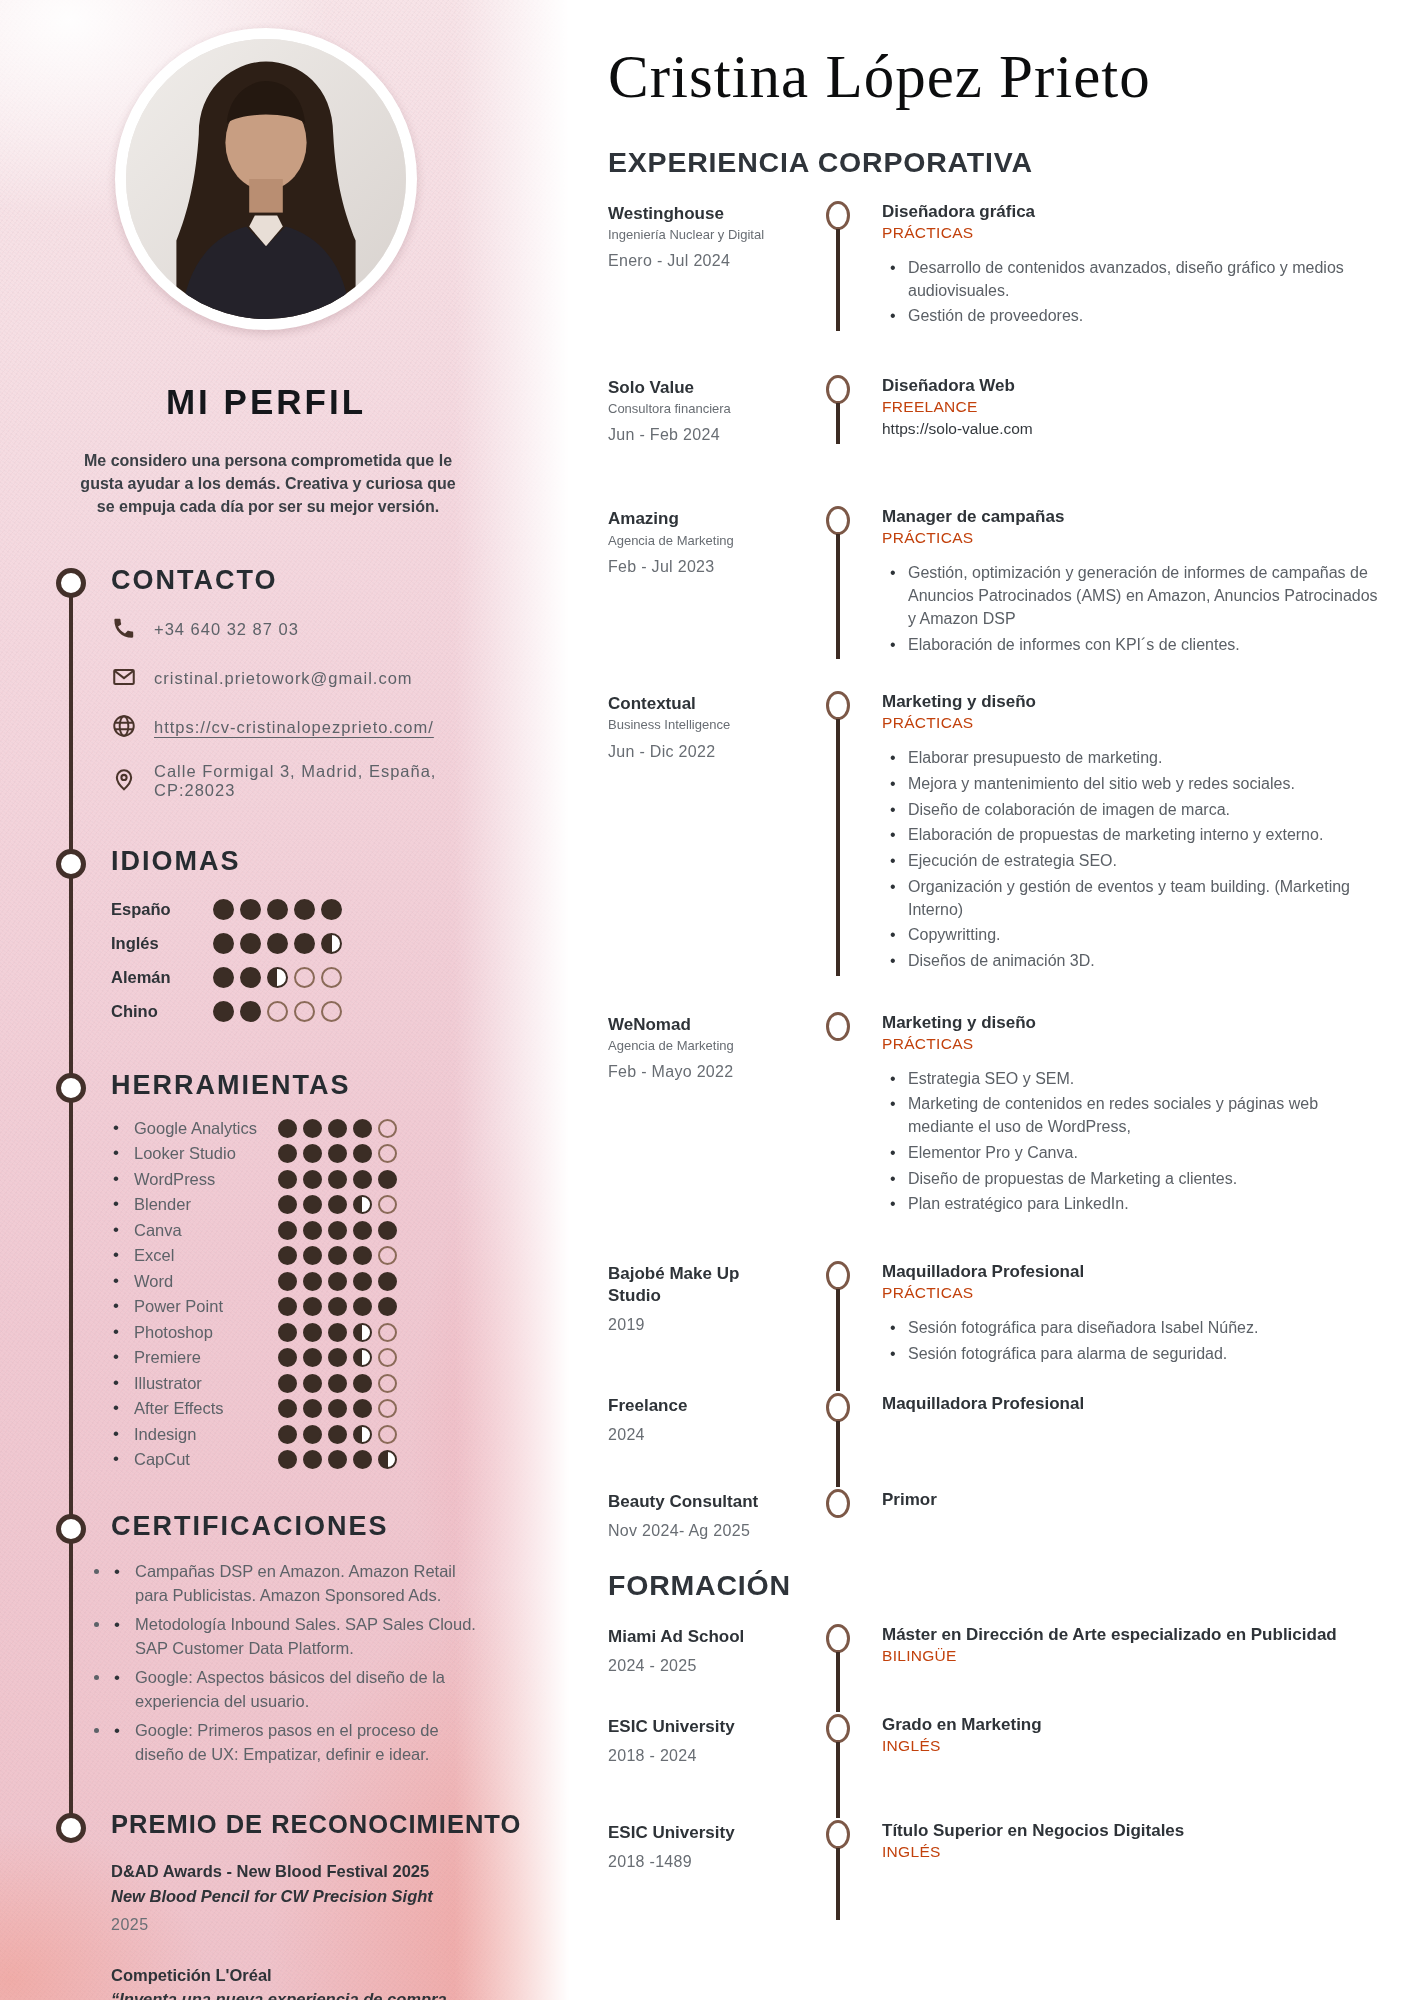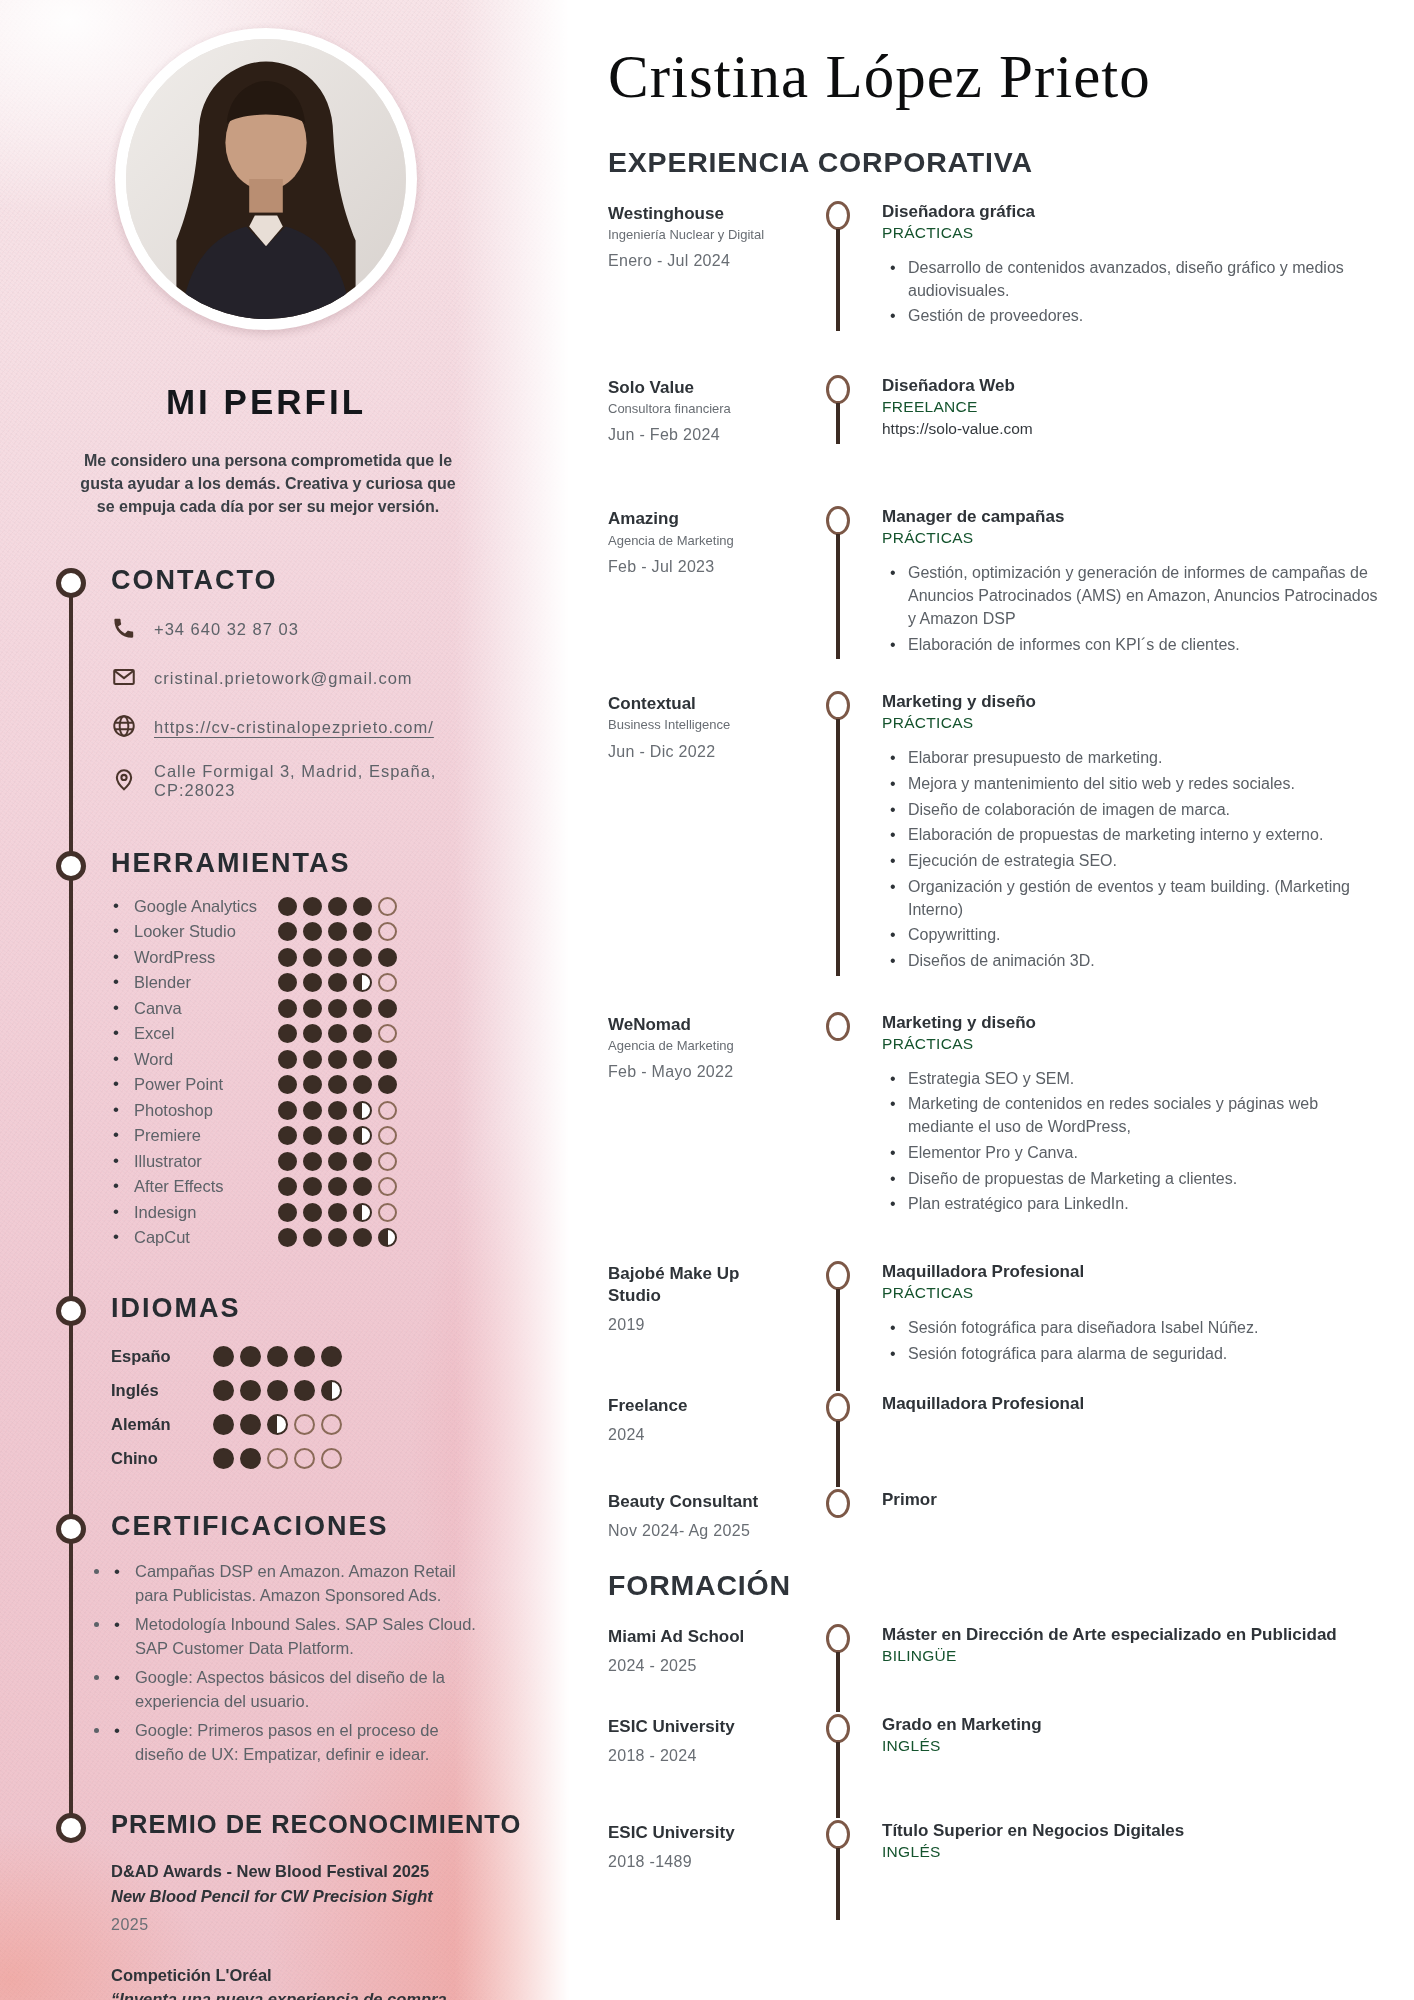--- a/index.html
+++ b/index.html
@@ -84,21 +84,21 @@
   .entry { display:grid; grid-template-columns:186px 88px 1fr; }
   .e-left { padding-top:4px; }
   .company { font-size:17px; font-weight:700; color:#2e3338; line-height:1.3; }
   .sub { font-size:13px; color:#686d73; line-height:1.32; margin-top:1px; }
   .dates { font-size:16px; color:#686d73; margin-top:9px; letter-spacing:.3px; }
   .e-node { display:flex; flex-direction:column; align-items:center; padding-top:2px; }
   .ring { width:24px; height:29px; border:3px solid #7c5847; border-radius:50%; background:#fff; flex:0 0 auto; }
   .stem { width:4.5px; flex:1; background:#3c2b23; margin-top:-1px; }
   .e-right { padding-top:3px; padding-right:4px; }
   .role { font-size:17px; font-weight:700; color:#2e3338; }
-  .etype { font-size:15.5px; color:#14532d; margin-top:2px; letter-spacing:.3px; }
+  .etype { font-size:15.5px; color:#c2410c; margin-top:2px; letter-spacing:.3px; }
   .elink { font-size:15.5px; color:#33383d; margin-top:4px; cursor:pointer; }
   .e-bullets { margin-top:15px; }
   .e-bullets li { list-style:none; position:relative; padding-left:26px; font-size:16px;
                   color:#5b6066; line-height:1.42; margin-bottom:3px; }
   .e-bullets li::before { content:"•"; position:absolute; left:8px; color:#2e3338; }
 
   .sec-corp .entry { padding-bottom:30px; }
   .sec-corp .entry:nth-child(1) { padding-bottom:42px; }
   .sec-corp .entry:nth-child(2) { padding-bottom:60px; }
   .sec-corp .entry:nth-child(4) { padding-bottom:34px; }
@@ -171,167 +171,20 @@
           <div class="contact-row">
             <span><svg width="26" height="26" viewBox="0 0 24 24" fill="none" stroke="#4a342b" stroke-width="1.9">
                 <path d="M12 21.5s-6.6-5.8-6.6-10.8A6.6 6.6 0 0 1 12 4a6.6 6.6 0 0 1 6.6 6.7c0 5-6.6 10.8-6.6 10.8z"></path>
                 <circle cx="12" cy="10.6" r="2.4"></circle>
               </svg></span>
             <span class="contact-text">Calle Formigal 3, Madrid, España, CP:28023</span>
           </div>
         </div>
     </section>
 
-    <section class="side-section m-tools">
-      <span class="side-node"></span>
-      <h3 class="side-heading">HERRAMIENTAS</h3>
-      <div id="tool-list">
-          <div class="tool-row">
-            <span class="tool-label">Google Analytics</span>
-            <span class="dots small">
-              <span class="dot"></span>
-              <span class="dot"></span>
-              <span class="dot"></span>
-              <span class="dot"></span>
-              <span class="dot empty"></span>
-            </span>
-          </div>
-          <div class="tool-row">
-            <span class="tool-label">Looker Studio</span>
-            <span class="dots small">
-              <span class="dot"></span>
-              <span class="dot"></span>
-              <span class="dot"></span>
-              <span class="dot"></span>
-              <span class="dot empty"></span>
-            </span>
-          </div>
-          <div class="tool-row">
-            <span class="tool-label">WordPress</span>
-            <span class="dots small">
-              <span class="dot"></span>
-              <span class="dot"></span>
-              <span class="dot"></span>
-              <span class="dot"></span>
-              <span class="dot"></span>
-            </span>
-          </div>
-          <div class="tool-row">
-            <span class="tool-label">Blender</span>
-            <span class="dots small">
-              <span class="dot"></span>
-              <span class="dot"></span>
-              <span class="dot"></span>
-              <span class="dot half"></span>
-              <span class="dot empty"></span>
-            </span>
-          </div>
-          <div class="tool-row">
-            <span class="tool-label">Canva</span>
-            <span class="dots small">
-              <span class="dot"></span>
-              <span class="dot"></span>
-              <span class="dot"></span>
-              <span class="dot"></span>
-              <span class="dot"></span>
-            </span>
-          </div>
-          <div class="tool-row">
-            <span class="tool-label">Excel</span>
-            <span class="dots small">
-              <span class="dot"></span>
-              <span class="dot"></span>
-              <span class="dot"></span>
-              <span class="dot"></span>
-              <span class="dot empty"></span>
-            </span>
-          </div>
-          <div class="tool-row">
-            <span class="tool-label">Word</span>
-            <span class="dots small">
-              <span class="dot"></span>
-              <span class="dot"></span>
-              <span class="dot"></span>
-              <span class="dot"></span>
-              <span class="dot"></span>
-            </span>
-          </div>
-          <div class="tool-row">
-            <span class="tool-label">Power Point</span>
-            <span class="dots small">
-              <span class="dot"></span>
-              <span class="dot"></span>
-              <span class="dot"></span>
-              <span class="dot"></span>
-              <span class="dot"></span>
-            </span>
-          </div>
-          <div class="tool-row">
-            <span class="tool-label">Photoshop</span>
-            <span class="dots small">
-              <span class="dot"></span>
-              <span class="dot"></span>
-              <span class="dot"></span>
-              <span class="dot half"></span>
-              <span class="dot empty"></span>
-            </span>
-          </div>
-          <div class="tool-row">
-            <span class="tool-label">Premiere</span>
-            <span class="dots small">
-              <span class="dot"></span>
-              <span class="dot"></span>
-              <span class="dot"></span>
-              <span class="dot half"></span>
-              <span class="dot empty"></span>
-            </span>
-          </div>
-          <div class="tool-row">
-            <span class="tool-label">Illustrator</span>
-            <span class="dots small">
-              <span class="dot"></span>
-              <span class="dot"></span>
-              <span class="dot"></span>
-              <span class="dot"></span>
-              <span class="dot empty"></span>
-            </span>
-          </div>
-          <div class="tool-row">
-            <span class="tool-label">After Effects</span>
-            <span class="dots small">
-              <span class="dot"></span>
-              <span class="dot"></span>
-              <span class="dot"></span>
-              <span class="dot"></span>
-              <span class="dot empty"></span>
-            </span>
-          </div>
-          <div class="tool-row">
-            <span class="tool-label">Indesign</span>
-            <span class="dots small">
-              <span class="dot"></span>
-              <span class="dot"></span>
-              <span class="dot"></span>
-              <span class="dot half"></span>
-              <span class="dot empty"></span>
-            </span>
-          </div>
-          <div class="tool-row">
-            <span class="tool-label">CapCut</span>
-            <span class="dots small">
-              <span class="dot"></span>
-              <span class="dot"></span>
-              <span class="dot"></span>
-              <span class="dot"></span>
-              <span class="dot half"></span>
-            </span>
-          </div>
-        </div>
-    </section>
-
     <section class="side-section m-langs">
       <span class="side-node"></span>
       <h3 class="side-heading">IDIOMAS</h3>
       <div id="lang-list">
           <div class="lang-row">
             <span class="lang-label">Españo</span>
             <span class="dots">
               <span class="dot"></span>
               <span class="dot"></span>
               <span class="dot"></span>
@@ -360,20 +213,167 @@
             </span>
           </div>
           <div class="lang-row">
             <span class="lang-label">Chino</span>
             <span class="dots">
               <span class="dot"></span>
               <span class="dot"></span>
               <span class="dot empty"></span>
               <span class="dot empty"></span>
               <span class="dot empty"></span>
+            </span>
+          </div>
+        </div>
+    </section>
+
+    <section class="side-section m-tools">
+      <span class="side-node"></span>
+      <h3 class="side-heading">HERRAMIENTAS</h3>
+      <div id="tool-list">
+          <div class="tool-row">
+            <span class="tool-label">Google Analytics</span>
+            <span class="dots small">
+              <span class="dot"></span>
+              <span class="dot"></span>
+              <span class="dot"></span>
+              <span class="dot"></span>
+              <span class="dot empty"></span>
+            </span>
+          </div>
+          <div class="tool-row">
+            <span class="tool-label">Looker Studio</span>
+            <span class="dots small">
+              <span class="dot"></span>
+              <span class="dot"></span>
+              <span class="dot"></span>
+              <span class="dot"></span>
+              <span class="dot empty"></span>
+            </span>
+          </div>
+          <div class="tool-row">
+            <span class="tool-label">WordPress</span>
+            <span class="dots small">
+              <span class="dot"></span>
+              <span class="dot"></span>
+              <span class="dot"></span>
+              <span class="dot"></span>
+              <span class="dot"></span>
+            </span>
+          </div>
+          <div class="tool-row">
+            <span class="tool-label">Blender</span>
+            <span class="dots small">
+              <span class="dot"></span>
+              <span class="dot"></span>
+              <span class="dot"></span>
+              <span class="dot half"></span>
+              <span class="dot empty"></span>
+            </span>
+          </div>
+          <div class="tool-row">
+            <span class="tool-label">Canva</span>
+            <span class="dots small">
+              <span class="dot"></span>
+              <span class="dot"></span>
+              <span class="dot"></span>
+              <span class="dot"></span>
+              <span class="dot"></span>
+            </span>
+          </div>
+          <div class="tool-row">
+            <span class="tool-label">Excel</span>
+            <span class="dots small">
+              <span class="dot"></span>
+              <span class="dot"></span>
+              <span class="dot"></span>
+              <span class="dot"></span>
+              <span class="dot empty"></span>
+            </span>
+          </div>
+          <div class="tool-row">
+            <span class="tool-label">Word</span>
+            <span class="dots small">
+              <span class="dot"></span>
+              <span class="dot"></span>
+              <span class="dot"></span>
+              <span class="dot"></span>
+              <span class="dot"></span>
+            </span>
+          </div>
+          <div class="tool-row">
+            <span class="tool-label">Power Point</span>
+            <span class="dots small">
+              <span class="dot"></span>
+              <span class="dot"></span>
+              <span class="dot"></span>
+              <span class="dot"></span>
+              <span class="dot"></span>
+            </span>
+          </div>
+          <div class="tool-row">
+            <span class="tool-label">Photoshop</span>
+            <span class="dots small">
+              <span class="dot"></span>
+              <span class="dot"></span>
+              <span class="dot"></span>
+              <span class="dot half"></span>
+              <span class="dot empty"></span>
+            </span>
+          </div>
+          <div class="tool-row">
+            <span class="tool-label">Premiere</span>
+            <span class="dots small">
+              <span class="dot"></span>
+              <span class="dot"></span>
+              <span class="dot"></span>
+              <span class="dot half"></span>
+              <span class="dot empty"></span>
+            </span>
+          </div>
+          <div class="tool-row">
+            <span class="tool-label">Illustrator</span>
+            <span class="dots small">
+              <span class="dot"></span>
+              <span class="dot"></span>
+              <span class="dot"></span>
+              <span class="dot"></span>
+              <span class="dot empty"></span>
+            </span>
+          </div>
+          <div class="tool-row">
+            <span class="tool-label">After Effects</span>
+            <span class="dots small">
+              <span class="dot"></span>
+              <span class="dot"></span>
+              <span class="dot"></span>
+              <span class="dot"></span>
+              <span class="dot empty"></span>
+            </span>
+          </div>
+          <div class="tool-row">
+            <span class="tool-label">Indesign</span>
+            <span class="dots small">
+              <span class="dot"></span>
+              <span class="dot"></span>
+              <span class="dot"></span>
+              <span class="dot half"></span>
+              <span class="dot empty"></span>
+            </span>
+          </div>
+          <div class="tool-row">
+            <span class="tool-label">CapCut</span>
+            <span class="dots small">
+              <span class="dot"></span>
+              <span class="dot"></span>
+              <span class="dot"></span>
+              <span class="dot"></span>
+              <span class="dot half"></span>
             </span>
           </div>
         </div>
     </section>
 
     <section class="side-section m-certs">
       <span class="side-node"></span>
       <h3 class="side-heading">CERTIFICACIONES</h3>
       <ul class="cert-list" id="cert-list">
           <li class="cert-item">Campañas DSP en Amazon. Amazon Retail para Publicistas. Amazon Sponsored Ads.</li>

